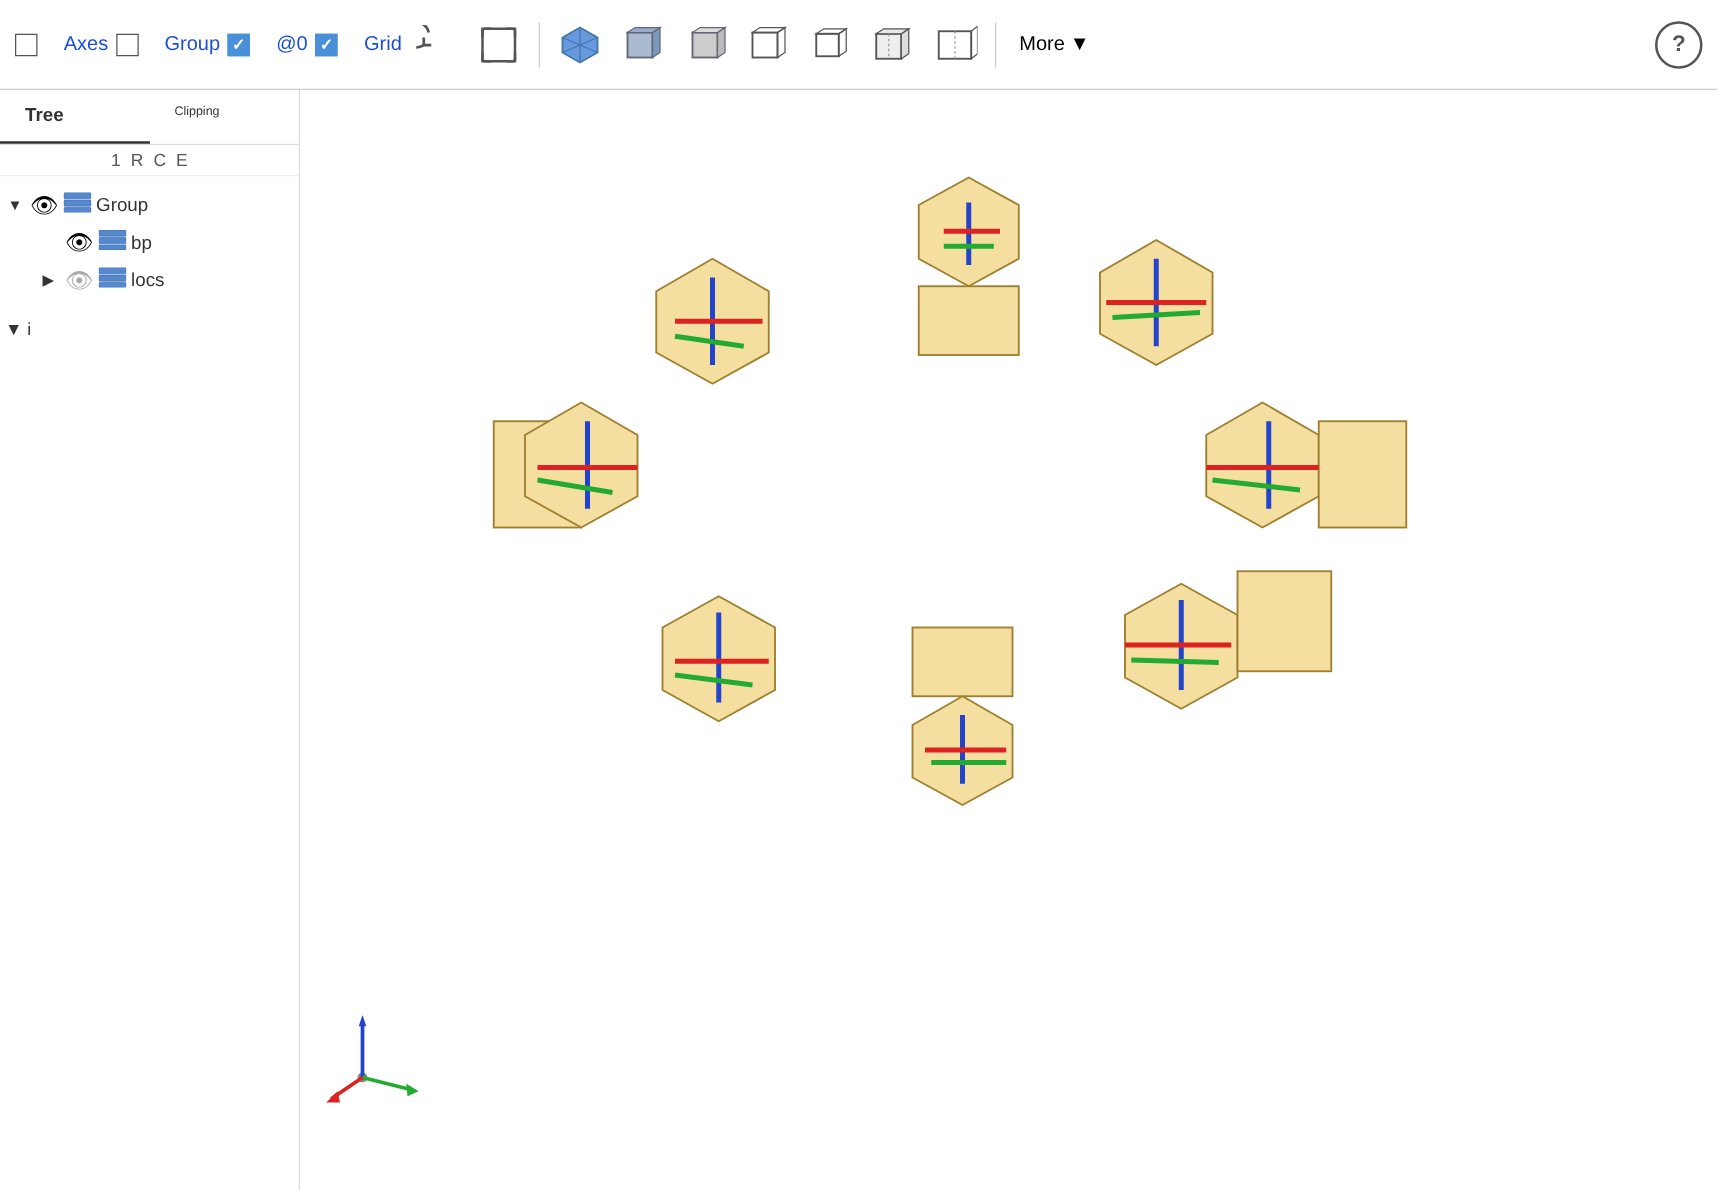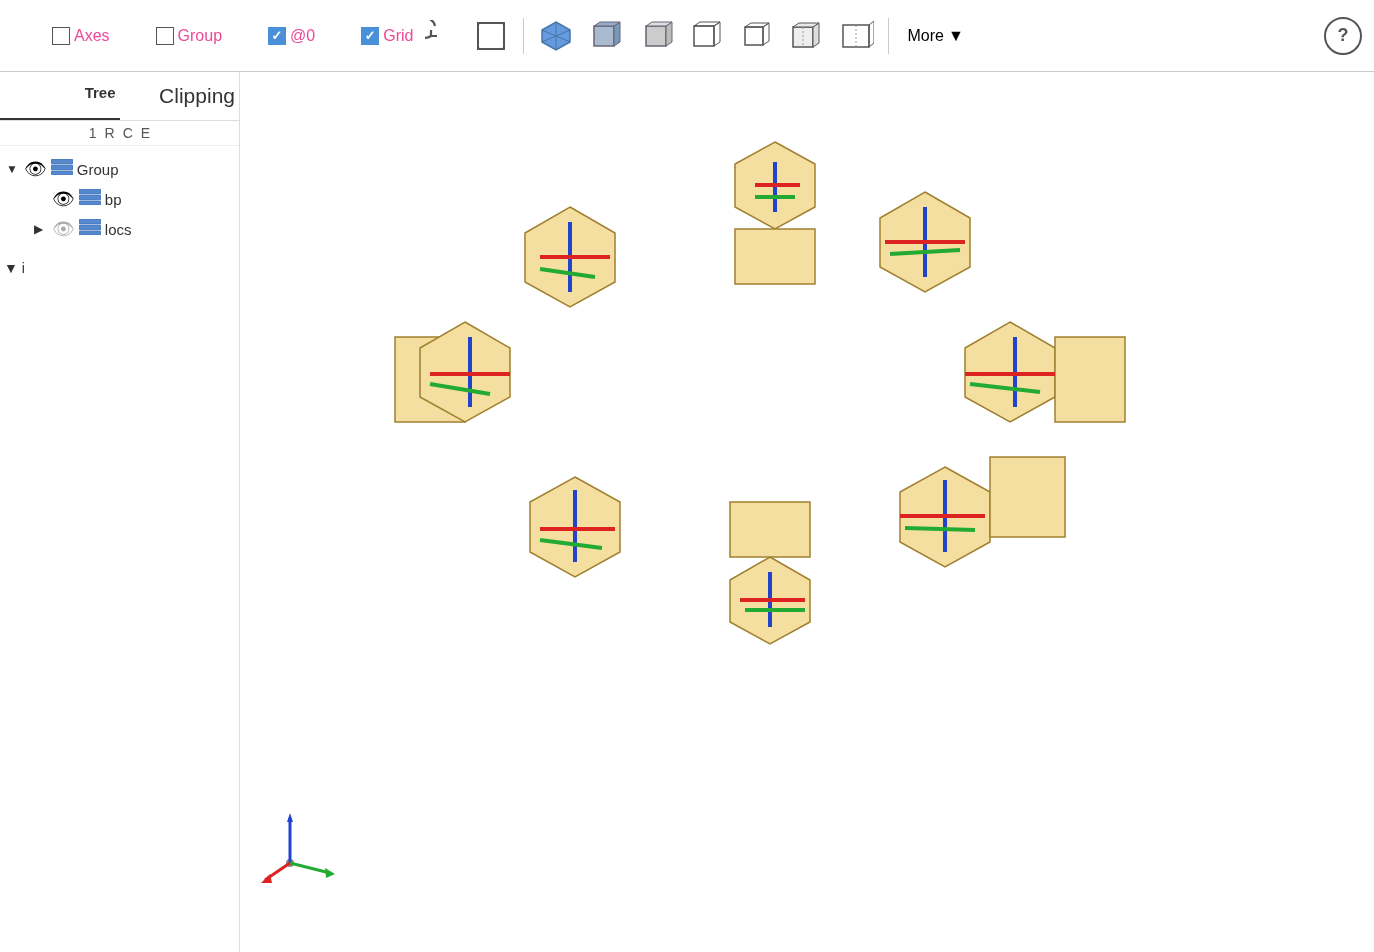--- a/index.html
+++ b/index.html
@@ -7,22 +7,22 @@
 
     
     #toolbar {
       display: flex; align-items: center; gap: 6px;
       padding: 8px 12px;
       border-bottom: 1px solid #ccc;
       height: 72px;
       background: #fff;
     }
     .toolbar-item {
-      display: flex; align-items: center; gap: 4px;
-      font-size: 16px; color: #ec4899; margin-left: 40px;
+      display: flex; align-items: center; gap: 21px;
+      font-size: 16px; color: #1d4ed8;
     }
     .toolbar-checkbox {
       width: 18px; height: 18px; border: 1.5px solid #555;
       display: inline-flex; align-items: center; justify-content: center;
       cursor: pointer; background: #fff;
     }
     .toolbar-checkbox.checked {
       background: #4a90d9; border-color: #4a90d9;
     }
     .toolbar-checkbox.checked::after {
@@ -55,29 +55,29 @@
     #sidebar {
       width: 240px; min-width: 240px;
       border-right: 1px solid #ddd;
       background: #fff;
       display: flex; flex-direction: column;
     }
     .sidebar-tabs {
       display: flex; border-bottom: 1px solid #ddd;
     }
     .sidebar-tab {
-      flex: 1; text-align: right; padding: 12px 4px;
+      flex: 1; text-align: left; padding: 12px 20px;
       cursor: pointer; font-size: 15px;
       color: #333;
     }
     .sidebar-tab.active {
       font-weight: bold; border-bottom: 2px solid #333;
     }
     .sidebar-tab-clipping {
-      font-size: 21px;
+      font-size: 10px;
     }
     .clipping-sub {
       display: flex; gap: 8px; padding: 4px 8px;
       font-size: 14px; color: #555; border-bottom: 1px solid #eee;
       justify-content: center;
     }
     .tree-content { padding: 8px 4px; }
     .tree-item {
       display: flex; align-items: center; gap: 4px;
       padding: 4px 2px; cursor: pointer; font-size: 15px;

